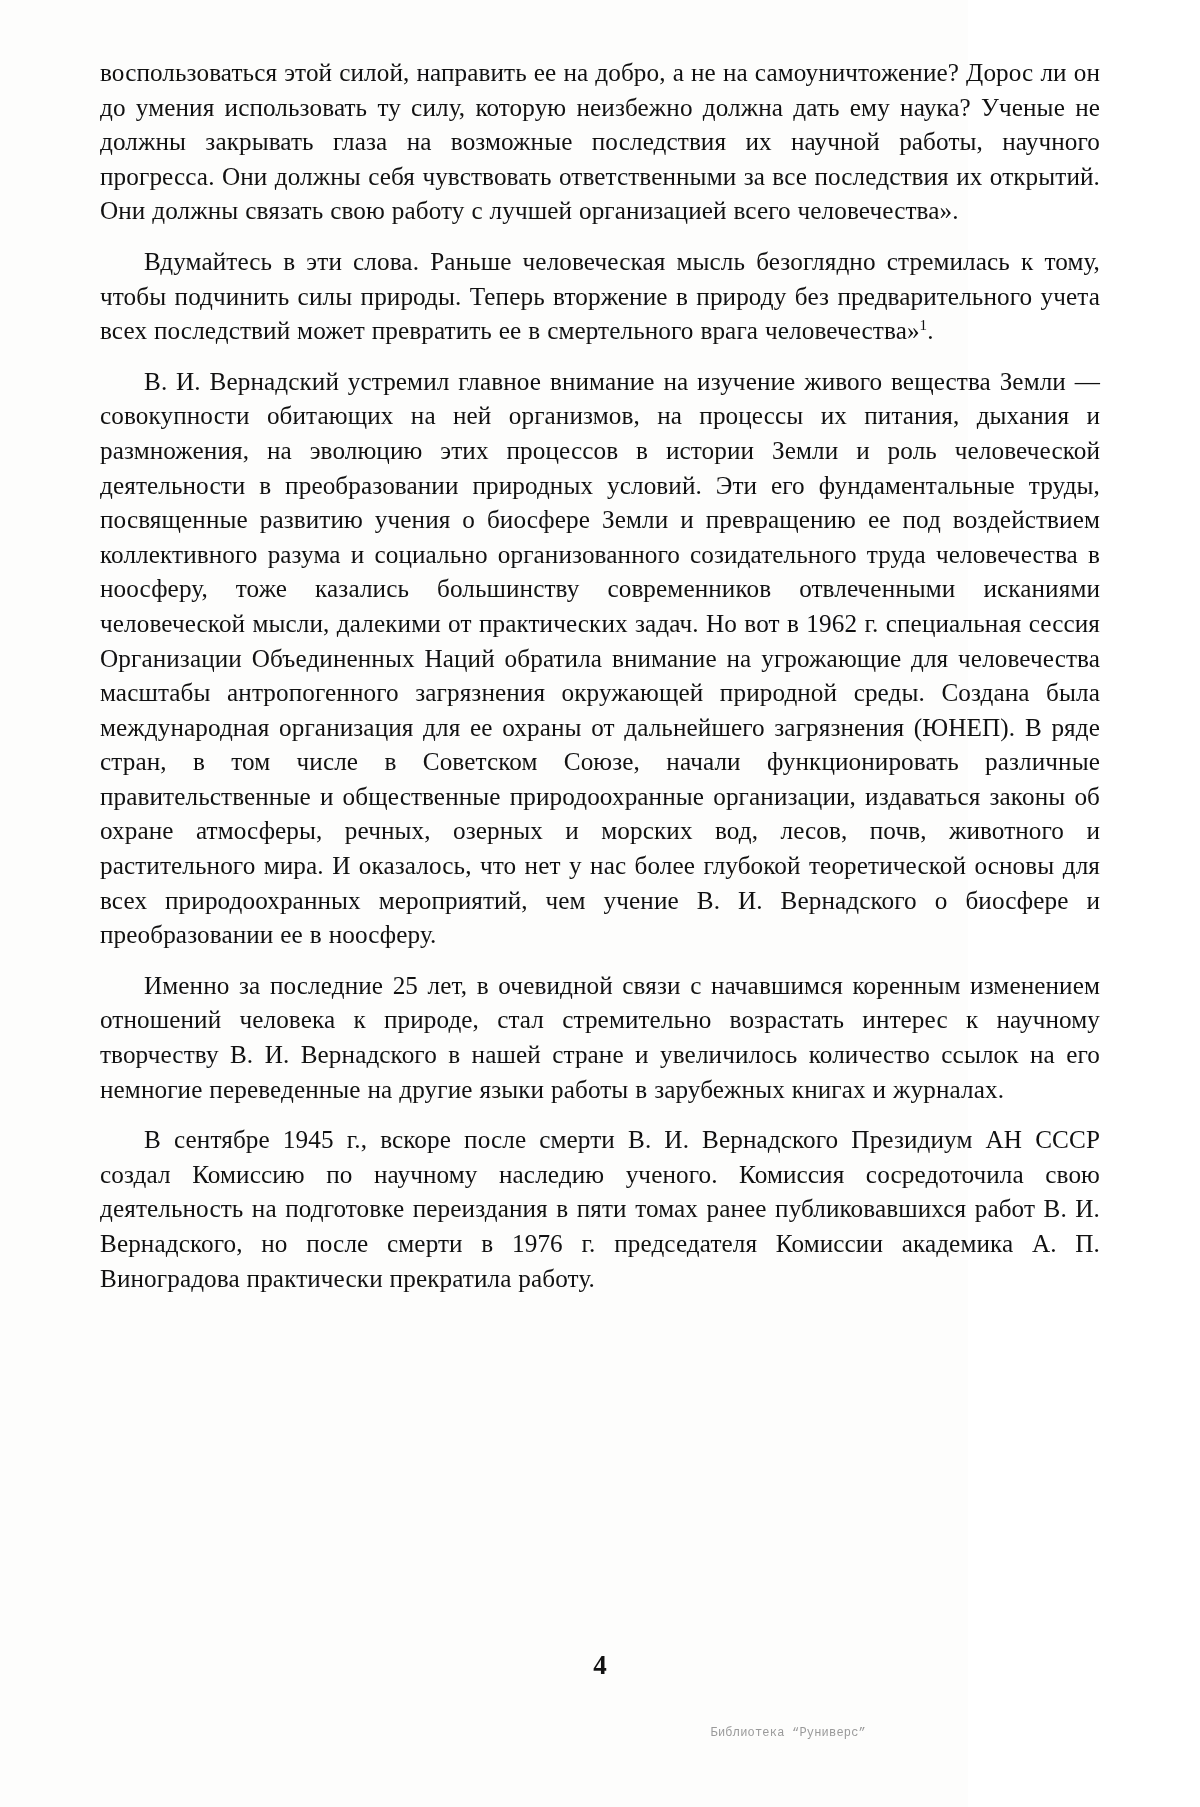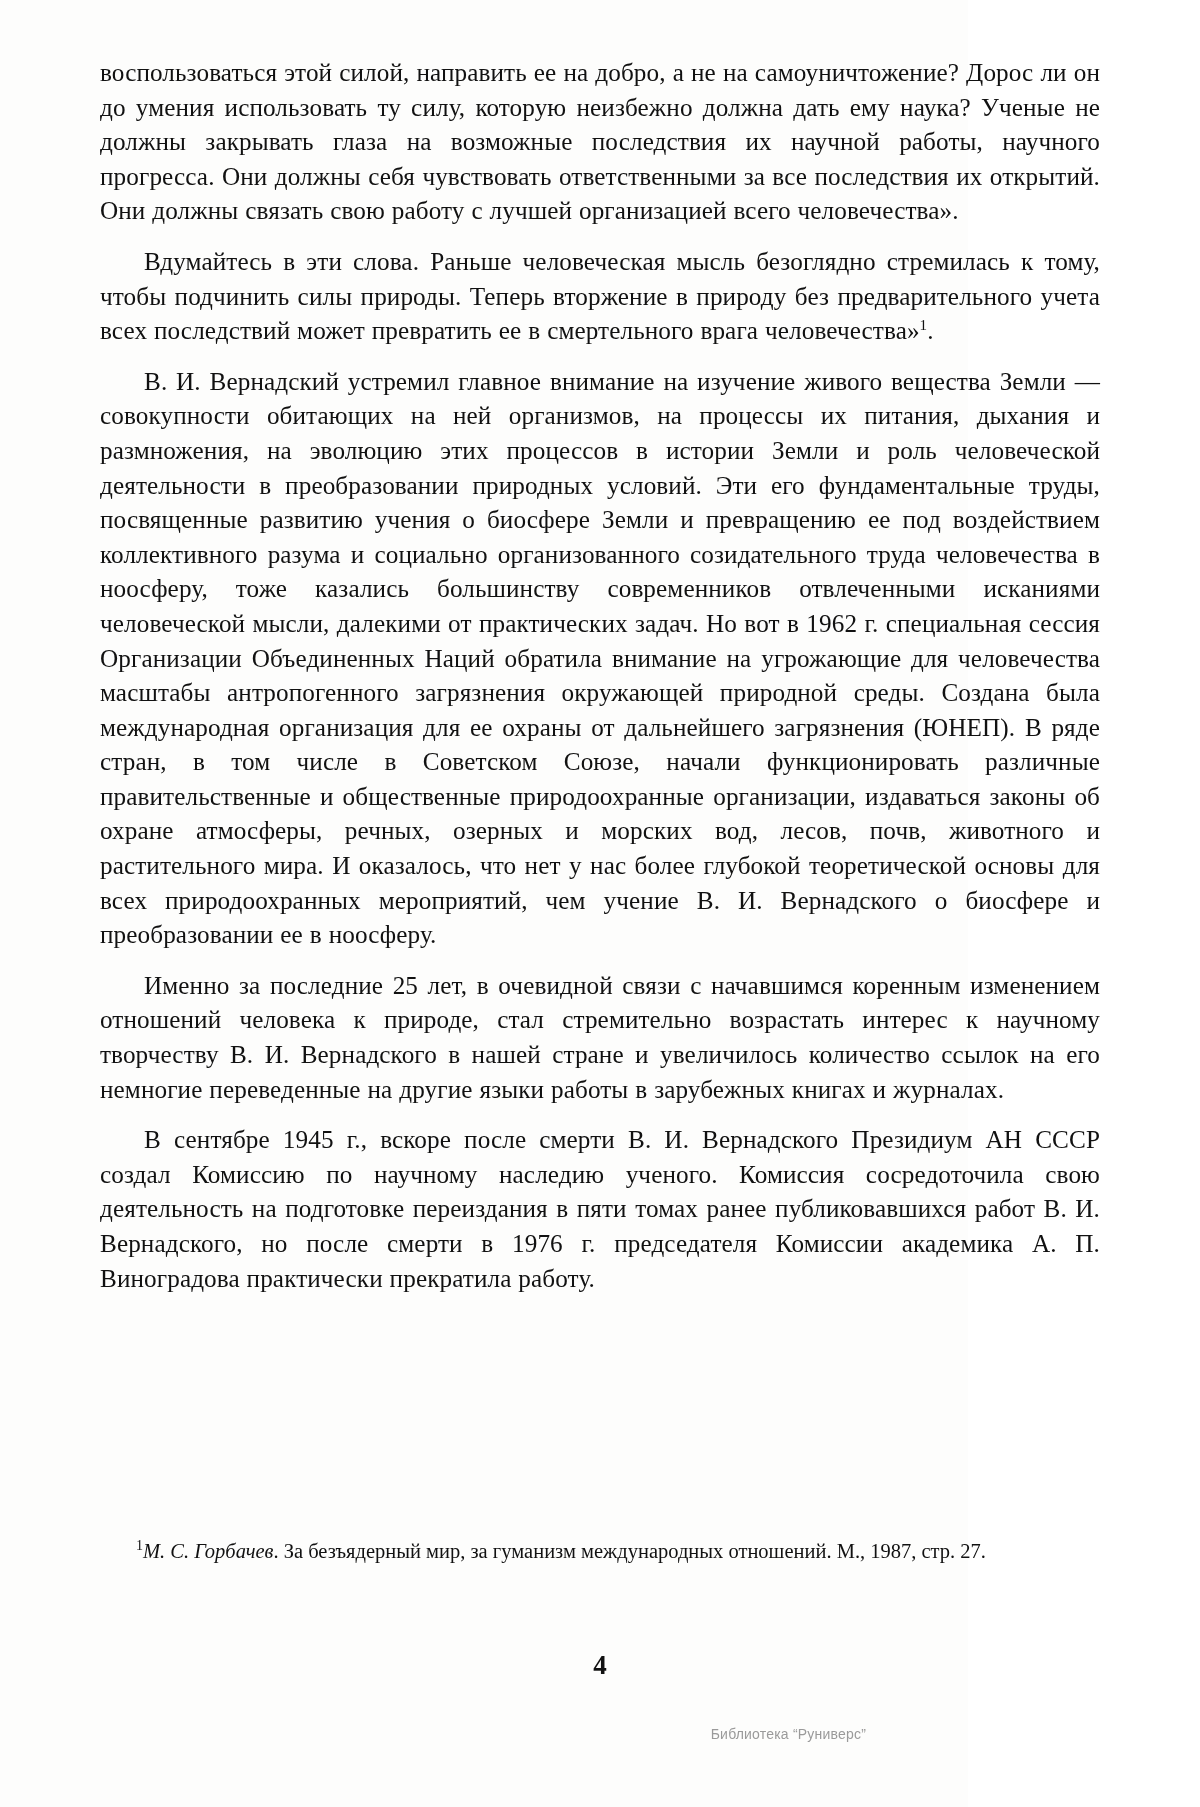--- a/index.html
+++ b/index.html
@@ -76,22 +76,22 @@
     top: 1650px;
     width: 1200px;
     text-align: center;
     font-size: 27px;
     font-weight: bold;
   }
   .watermark {
     position: absolute;
     right: 102px;
     top: 1726px;
-    font-family: Liberation Sans, sans-serif;
-    font-size: 14px;
+    font-family: Liberation Mono, monospace;
+    font-size: 12px;
     color: #9a9a9a;
     letter-spacing: 0.2px;
   }
 </style>
 </head>
 <body>
 
 <div class="page">
 
   <div class="content">
@@ -101,21 +101,18 @@
     <p class="para indent"><span>Вдумайтесь в эти слова. Раньше человеческая мысль безоглядно стремилась к тому, чтобы подчинить силы природы. Теперь вторжение в природу без предварительного учета всех последствий может превратить ее в смертельного врага человечества»</span><sup class="fn">1</sup><span>.</span></p>
 
     <p class="para indent">В. И. Вернадский устремил главное внимание на изучение живого вещества Земли — совокупности обитающих на ней организмов, на процессы их питания, дыхания и размножения, на эволюцию этих процессов в истории Земли и роль человеческой деятельности в преобразовании природных условий. Эти его фундаментальные труды, посвященные развитию учения о биосфере Земли и превращению ее под воздействием коллективного разума и социально организованного созидательного труда человечества в ноосферу, тоже казались большинству современников отвлеченными исканиями человеческой мысли, далекими от практических задач. Но вот в 1962 г. специальная сессия Организации Объединенных Наций обратила внимание на угрожающие для человечества масштабы антропогенного загрязнения окружающей природной среды. Создана была международная организация для ее охраны от дальнейшего загрязнения (ЮНЕП). В ряде стран, в том числе в Советском Союзе, начали функционировать различные правительственные и общественные природоохранные организации, издаваться законы об охране атмосферы, речных, озерных и морских вод, лесов, почв, животного и растительного мира. И оказалось, что нет у нас более глубокой теоретической основы для всех природоохранных мероприятий, чем учение В. И. Вернадского о биосфере и преобразовании ее в ноосферу.</p>
 
     <p class="para indent">Именно за последние 25 лет, в очевидной связи с начавшимся коренным изменением отношений человека к природе, стал стремительно возрастать интерес к научному творчеству В. И. Вернадского в нашей стране и увеличилось количество ссылок на его немногие переведенные на другие языки работы в зарубежных книгах и журналах.</p>
 
     <p class="para indent">В сентябре 1945 г., вскоре после смерти В. И. Вернадского Президиум АН СССР создал Комиссию по научному наследию ученого. Комиссия сосредоточила свою деятельность на подготовке переиздания в пяти томах ранее публиковавшихся работ В. И. Вернадского, но после смерти в 1976 г. председателя Комиссии академика А. П. Виноградова практически прекратила работу.</p>
 
   </div>
 
-  <div class="footnote-wrap">
-    <p class="footnote"><span class="fn-mark">1</span><span class="it">М. С. Горбачев</span><span>. За безъядерный мир, за гуманизм международных отношений. М., 1987, стр. 27.</span></p>
-  </div>
 
   <div class="page-number">4</div>
 
   <div class="watermark">Библиотека “Руниверс”</div>
 
 </div>
 
 </body></html>

